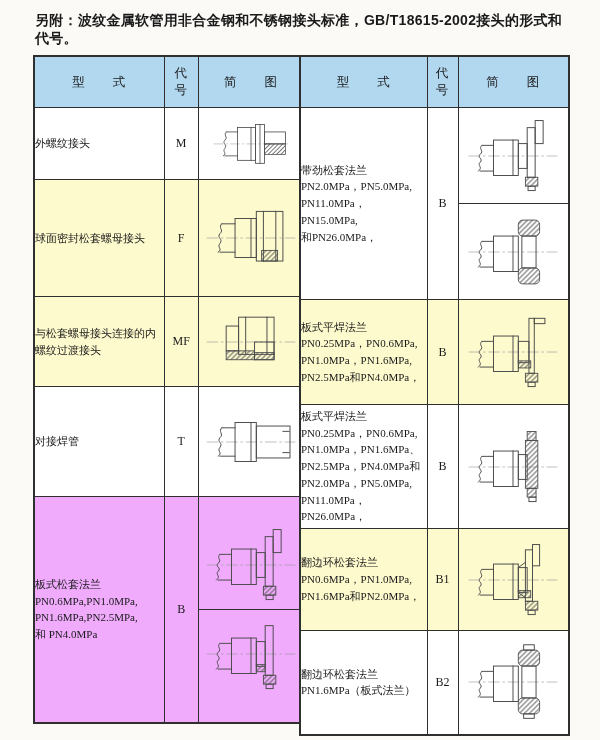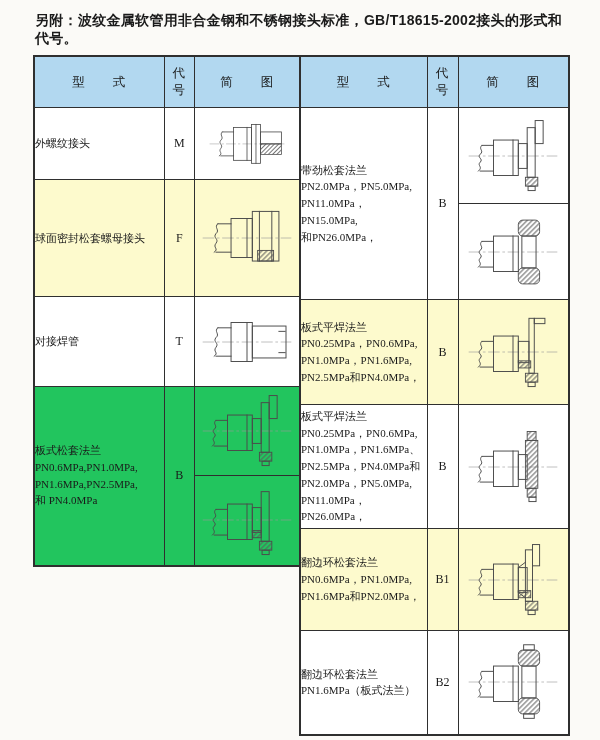--- a/index.html
+++ b/index.html
@@ -85,21 +85,45 @@
                 <rect x="34" y="22" width="24" height="44" stroke="#4b4b4b" stroke-width="1.1" fill="none" stroke-linecap="square"></rect>
                 <line x1="52" y1="22" x2="52" y2="66" stroke="#4b4b4b" stroke-width="1.1" fill="none" stroke-linecap="square"></line>
                 <rect x="58" y="14" width="30" height="56" stroke="#4b4b4b" stroke-width="1.1" fill="none" stroke-linecap="square"></rect>
                 <line x1="66" y1="14" x2="66" y2="70" stroke="#4b4b4b" stroke-width="1.1" fill="none" stroke-linecap="square"></line>
                 <line x1="80" y1="14" x2="80" y2="70" stroke="#4b4b4b" stroke-width="1.1" fill="none" stroke-linecap="square"></line>
                 <rect x="64" y="58" width="18" height="12" fill="url(#hp2)" stroke="#4b4b4b" stroke-width="1"></rect>
               </svg>
             </div>
           </td>
         </tr>
-        <tr style="background:#ffffff;height:90px">
+        <tr style="background:#fdfacd;height:90px">
+          <td class="type">与松套螺母接头连接的内
+螺纹过渡接头</td>
+          <td class="code">MF</td>
+          <td class="dcell">
+            <div class="dwrap" style="height:88px">
+              <svg viewBox="0 0 104 88" width="96" height="78">
+                <defs>
+                  <pattern id="hp4" width="4" height="4" patternUnits="userSpaceOnUse" patternTransform="rotate(45)">
+                    <line x1="2" y1="0" x2="2" y2="4" stroke="#5a5a5a" stroke-width="1.1"></line>
+                  </pattern>
+                </defs>
+                <line x1="2" y1="44" x2="102" y2="44" stroke="#999" stroke-width="0.7" stroke-dasharray="13 3 3 3"></line>
+                <rect x="24" y="26" width="14" height="28" stroke="#4b4b4b" stroke-width="1.1" fill="none" stroke-linecap="square"></rect>
+                <rect x="38" y="16" width="40" height="42" stroke="#4b4b4b" stroke-width="1.1" fill="none" stroke-linecap="square"></rect>
+                <line x1="46" y1="16" x2="46" y2="58" stroke="#4b4b4b" stroke-width="1.1" fill="none" stroke-linecap="square"></line>
+                <line x1="70" y1="16" x2="70" y2="58" stroke="#4b4b4b" stroke-width="1.1" fill="none" stroke-linecap="square"></line>
+                <rect x="56" y="44" width="22" height="20" stroke="#4b4b4b" stroke-width="1.1" fill="none" stroke-linecap="square"></rect>
+                <rect x="24" y="54" width="32" height="10" fill="url(#hp4)" stroke="#4b4b4b" stroke-width="1"></rect>
+                <rect x="56" y="56" width="22" height="8" fill="url(#hp4)" stroke="#4b4b4b" stroke-width="1"></rect>
+              </svg>
+            </div>
+          </td>
+        </tr>
+        <tr style="background:#ffffff;height:110px">
           <td class="type">对接焊管</td>
           <td class="code">T</td>
           <td class="dcell">
             <div class="dwrap" style="height:88px">
               <svg viewBox="0 0 104 88" width="96" height="78">
                 <defs>
                   <pattern id="hp5" width="4" height="4" patternUnits="userSpaceOnUse" patternTransform="rotate(45)">
                     <line x1="2" y1="0" x2="2" y2="4" stroke="#5a5a5a" stroke-width="1.1"></line>
                   </pattern>
                 </defs>
@@ -109,21 +133,21 @@
                 <line x1="17" y1="60" x2="34" y2="60" stroke="#4b4b4b" stroke-width="1.1" fill="none" stroke-linecap="square"></line>
                 <rect x="34" y="22" width="24" height="44" stroke="#4b4b4b" stroke-width="1.1" fill="none" stroke-linecap="square"></rect>
                 <line x1="52" y1="22" x2="52" y2="66" stroke="#4b4b4b" stroke-width="1.1" fill="none" stroke-linecap="square"></line>
                 <rect x="58" y="26" width="38" height="36" stroke="#4b4b4b" stroke-width="1.1" fill="none" stroke-linecap="square"></rect>
                 <line x1="88" y1="32" x2="95" y2="32" stroke="#4b4b4b" stroke-width="1.1" fill="none" stroke-linecap="square"></line>
                 <line x1="88" y1="56" x2="95" y2="56" stroke="#4b4b4b" stroke-width="1.1" fill="none" stroke-linecap="square"></line>
               </svg>
             </div>
           </td>
         </tr>
-        <tr style="background:#22c55e;height:179px">
+        <tr style="background:#f0abfc;height:226px">
           <td class="type">板式松套法兰
 PN0.6MPa,PN1.0MPa,
 PN1.6MPa,PN2.5MPa,
 和 PN4.0MPa</td>
           <td class="code">B</td>
           <td class="dcell">
             <div class="dstack" style="height:177px">
               <div class="sub">
                 <svg viewBox="0 0 104 88" width="96" height="78">
                   <defs>

